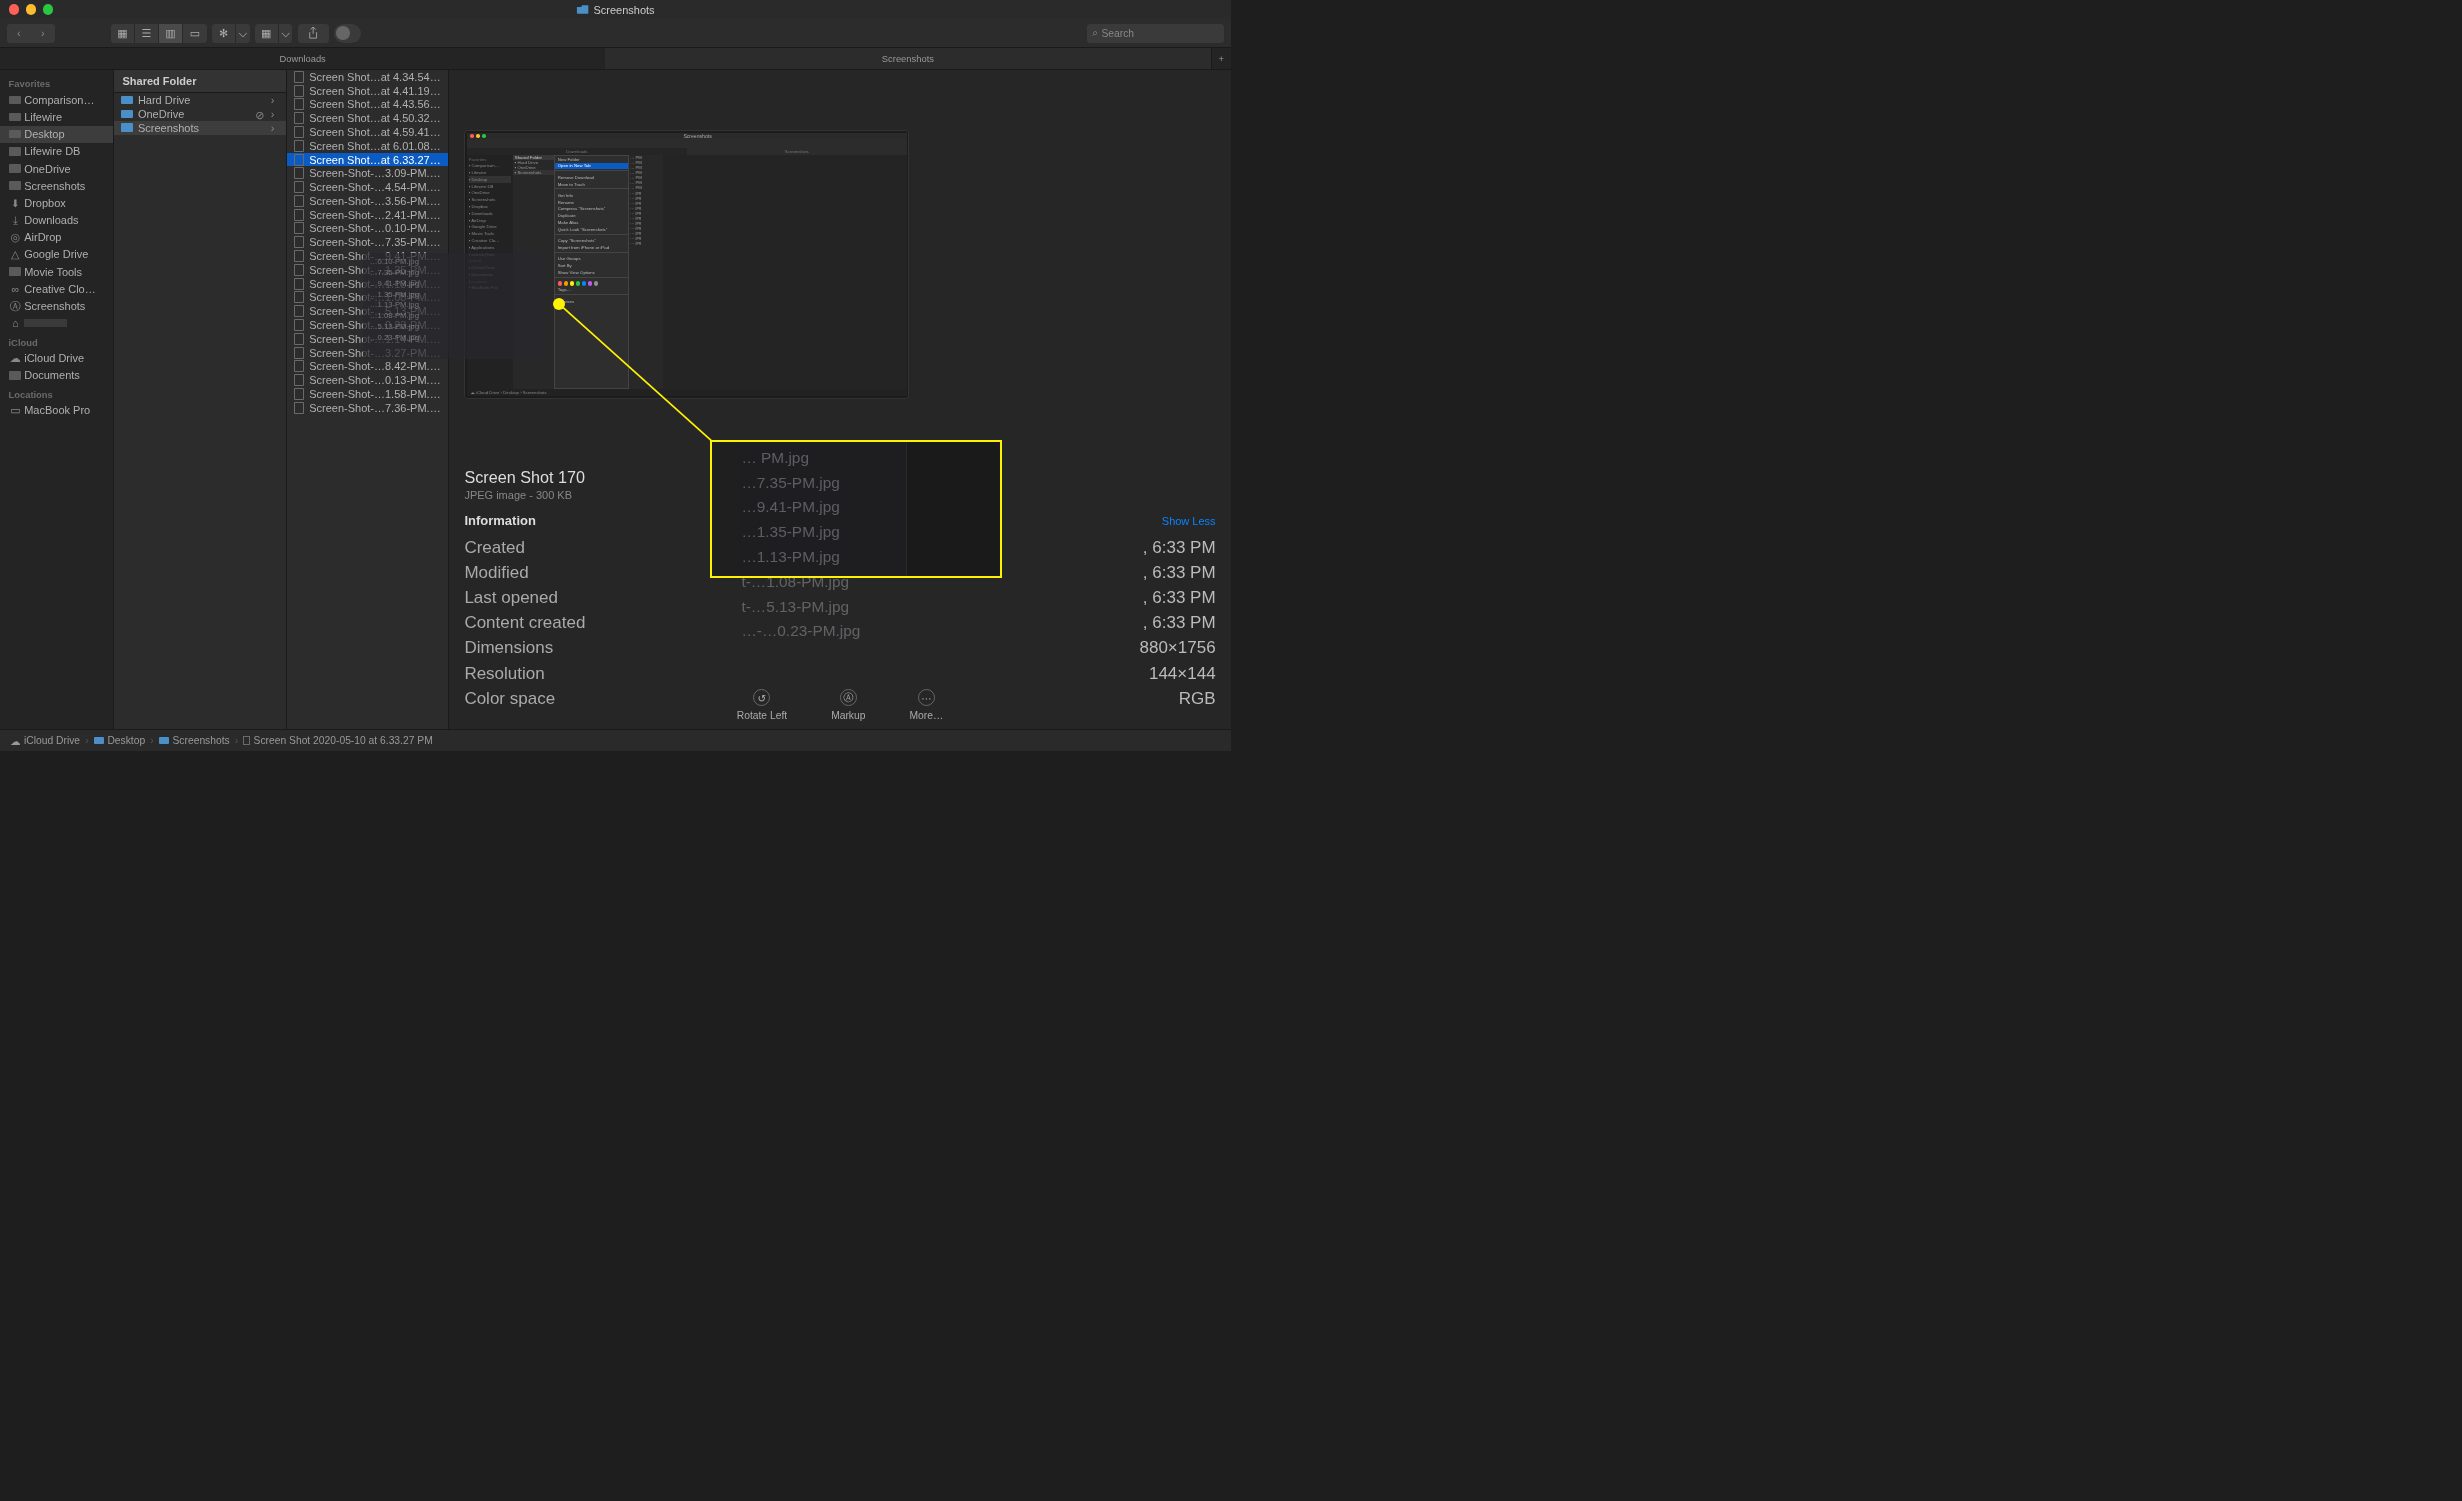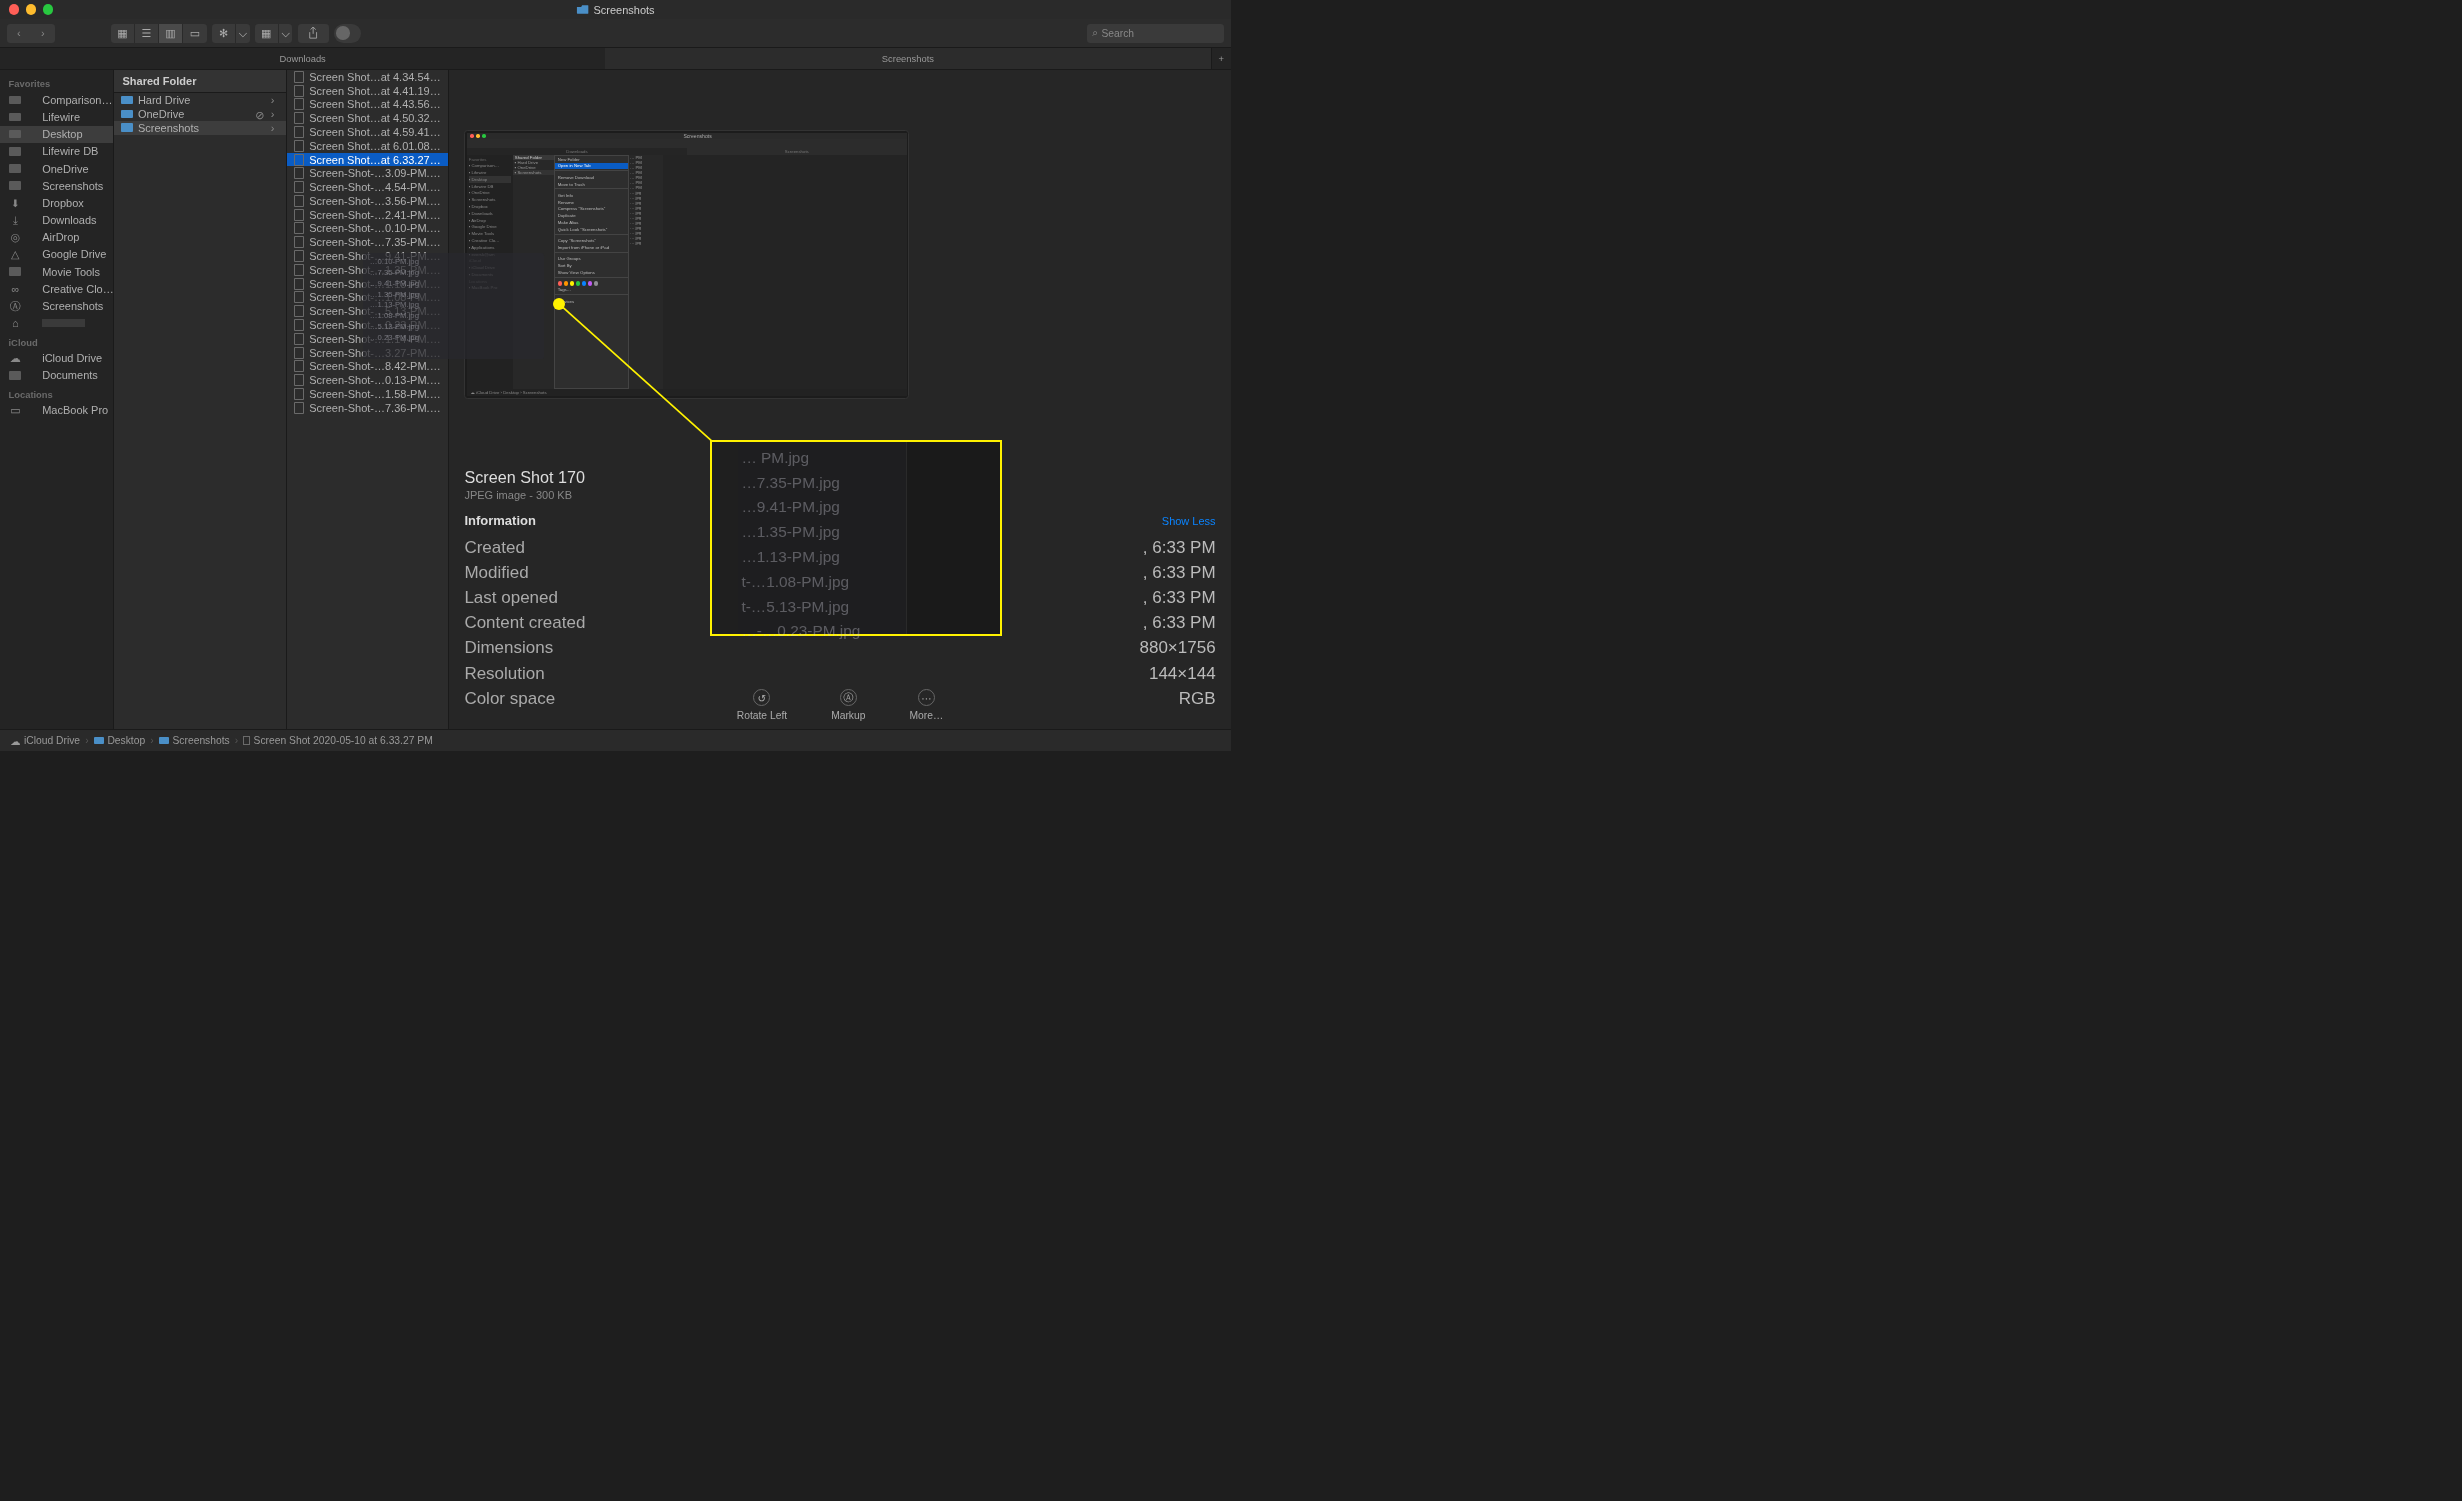--- a/index.html
+++ b/index.html
@@ -34,21 +34,21 @@
 .tab { flex: 1; display: flex; align-items: center; justify-content: center; color: #999; font-size: 9.4px; }
 .tab.active { background: #2c2c2c; }
 .tab.new { flex: 0 0 20.5px; border-left: 0.9px solid #1a1a1a; }
 
 
 .main { display: flex; height: calc(100% - 19px - 29px - 22px - 22px); }
 
 
 .sidebar { width: 114px; background: #242424; overflow-y: auto; padding: 3.4px 0; border-right: 0.9px solid #1a1a1a; }
 .sb-header { color: #6a6a6a; font-size: 9.4px; font-weight: 600; padding: 5.1px 8.5px 1.7px; }
-.sb-item { display: flex; align-items: center; gap: 20px; padding: 2.6px 8.5px; color: #b0b0b0; font-size: 11px; white-space: nowrap; overflow: hidden; text-overflow: ellipsis; }
+.sb-item { display: flex; align-items: center; gap: 2px; padding: 2.6px 8.5px; color: #b0b0b0; font-size: 11px; white-space: nowrap; overflow: hidden; text-overflow: ellipsis; }
 .sb-item.selected { background: #3d3d3d; }
 .sb-item .icon { width: 13.7px; height: 12px; flex-shrink: 0; display: flex; align-items: center; justify-content: center; color: #888; }
 .folder-ic { width: 12px; height: 8.5px; background: #5a5a5a; border-radius: 0.9px; }
 .dropbox-ic::before { content: '⬇'; font-size: 10.3px; }
 
 
 .col { border-right: 0.9px solid #1a1a1a; overflow-y: auto; background: #2c2c2c; }
 .col1 { width: 173px; }
 .col2 { width: 162px; }
 .col-header { background: #333; color: #ccc; font-weight: 600; padding: 5.1px 8.5px; font-size: 11px; border-bottom: 0.9px solid #1a1a1a; }
@@ -99,21 +99,21 @@
 .pa .ic { width: 17px; height: 17px; border: 0.9px solid #666; border-radius: 50%; display: flex; align-items: center; justify-content: center; }
 
 
 .drag-overlay { position: absolute; left: 363px; top: 253px; width: 181px; height: 106px; background: rgba(40,40,45,0.7); border-radius: 2.6px; }
 .drag-ov-lines { position:absolute; inset:3.4px; }
 .drag-ov-lines div{ font-size:7.7px; color:rgba(200,200,210,0.45); padding:0.9px 3.4px; white-space:nowrap; overflow:hidden;}
 
 
 .callout-line { position: absolute; left: 559px; top: 304px; width: 205px; height: 145px; pointer-events: none; }
 .callout-dot { position: absolute; left: 553px; top: 298px; width: 12px; height: 12px; background: #fff200; border-radius: 50%; }
-.callout-box { position: absolute; left: 710px; top: 440px; width: 292px; height: 196px; border: 2.6px solid #fff200; background: #1a1a1a; padding-left: 18px; }
+.callout-box { position: absolute; left: 710px; top: 440px; width: 292px; height: 138px; border: 2.6px solid #fff200; background: #1a1a1a; padding-left: 18px; }
 .callout-inner { position:absolute; inset:0; display:flex; }
 .callout-sb { width: 26px; background:#1f1f1f; padding:1.7px 0.9px;}
 .callout-sb div{ font-size:4.3px; color:#888; padding:0.9px 0; white-space:nowrap; overflow:hidden;}
 .callout-mid { flex:1; background:#1e1e20; padding:6.8px 3.4px; display:flex; flex-direction:column; gap:6.8px;}
 .callout-mid div { font-size:15.4px; color:rgba(210,210,220,0.35); white-space:nowrap;}
 .callout-r { width:94px; background:#1a1a1a; border-left:0.9px solid #2a2a2a;}
 .callout-r-title { font-size:6px; color:#888; padding:2.6px; text-align:right;}
 
 
 .path-bar { height: 22px; background: #2a2a2a; border-top: 0.9px solid #1a1a1a; display: flex; align-items: center; padding: 0 10.3px; gap: 5.1px; color: #999; font-size: 10.3px; }

